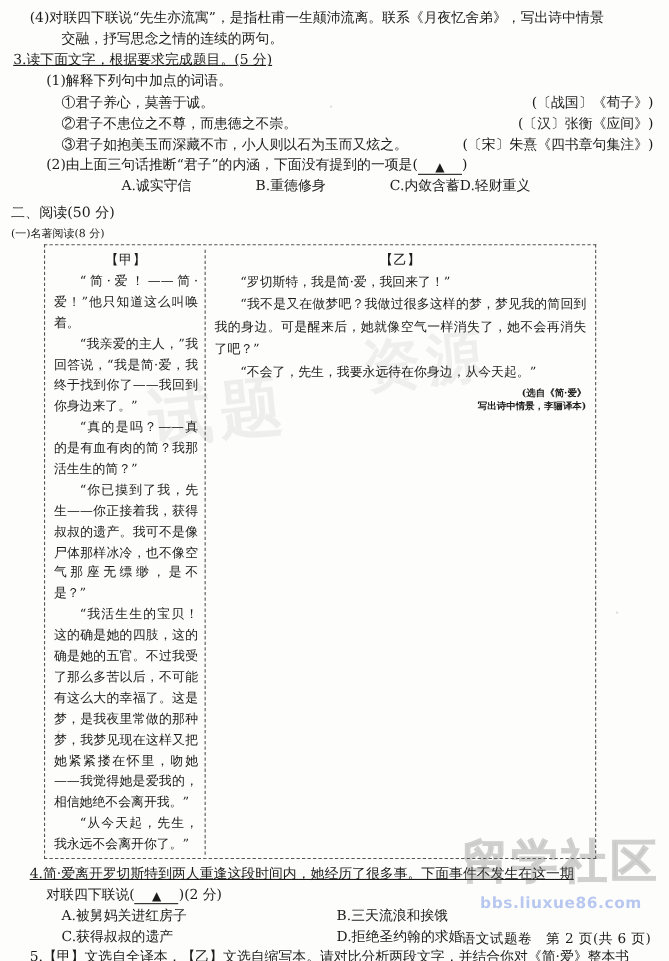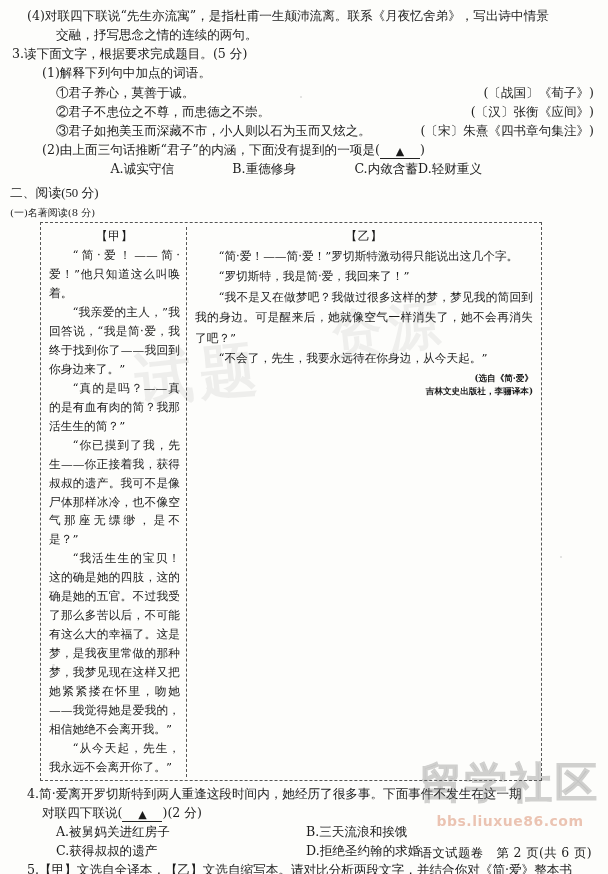--- a/index.html
+++ b/index.html
@@ -16,37 +16,37 @@
   .page{
     position:relative;
     width:608px;height:874px;
     padding:6px 14px 0 10px;
     box-sizing:border-box;
     font-size:12.6px;
     line-height:1.52;
   }
   
   .q{margin:0;}
-  .lvl1{margin:0 0 0 2px;text-indent:0;}
+  .lvl1{margin:0 0 0 2px;text-indent:0;text-decoration:underline;}
   .indent2{padding-left:32px;}
   .indent3{padding-left:46px;}
   .hang{padding-left:32px;text-indent:-15px;}
   .hang2{padding-left:28px;text-indent:-13px;}
   .row{display:flex;}
   .grow{flex:1 1 auto;}
   .src{white-space:nowrap;}
   .blank{
     display:inline-block;min-width:40px;
     border-bottom:1px solid #222;
     text-align:center;
     line-height:1.1;
     font-size:11px;
     vertical-align:-1px;
   }
-  .secthead{margin:6px 0 1px 0;font-size:12.8px;font-family:Liberation Serif, serif;}
+  .secthead{margin:6px 0 1px 0;font-size:12.8px;}
   .subhead{margin:1px 0 2px 0;font-size:10px;}
 
   
   .excerpt{
     margin:2px 0 0 30px;
     width:502px;
     border:1px dashed #555;
     box-sizing:border-box;
     display:flex;
     padding:4px 0 3px 0;
@@ -79,21 +79,21 @@
     position:absolute;pointer-events:none;user-select:none;
     color:#000;opacity:.09;font-weight:bold;
     font-family:"DejaVu Sans","Liberation Sans",sans-serif;
     white-space:nowrap;
   }
   .wm-mid{left:135px;top:330px;font-size:58px;opacity:.055;letter-spacing:6px;transform:rotate(-6deg);}
   .wm-mid2{left:330px;top:290px;font-size:52px;opacity:.05;letter-spacing:6px;transform:rotate(-6deg);}
   .wm-br{right:8px;bottom:42px;text-align:center;opacity:.30;}
   .wm-br .big{font-size:42px;letter-spacing:3px;color:#404040;
     -webkit-text-stroke:1px #6a6a6a;}
-  .wm-br .small{font-size:14px;letter-spacing:.5px;color:#c2410c;margin-top:-4px;}
+  .wm-br .small{font-size:14px;letter-spacing:.5px;color:#1d4ed8;margin-top:-4px;}
   .speck{position:absolute;background:#9a9a9a;opacity:.35;border-radius:50%;}
 </style>
 </head>
 <body>
 
 <div class="page">
 
   <div class="wm wm-mid">试题</div>
   <div class="wm wm-mid2">资源</div>
 
@@ -150,27 +150,26 @@
       <div class="coltitle">【甲】</div>
       <p class="para">“简·爱！——简·爱！”他只知道这么叫唤着。</p>
       <p class="para">“我亲爱的主人，”我回答说，“我是简·爱，我终于找到你了——我回到你身边来了。”</p>
       <p class="para">“真的是吗？——真的是有血有肉的简？我那活生生的简？”</p>
       <p class="para">“你已摸到了我，先生——你正接着我，获得叔叔的遗产。我可不是像尸体那样冰冷，也不像空气那座无缥缈，是不是？”</p>
       <p class="para">“我活生生的宝贝！这的确是她的四肢，这的确是她的五官。不过我受了那么多苦以后，不可能有这么大的幸福了。这是梦，是我夜里常做的那种梦，我梦见现在这样又把她紧紧搂在怀里，吻她——我觉得她是爱我的，相信她绝不会离开我。”</p>
       <p class="para">“从今天起，先生，我永远不会离开你了。”</p>
     </div>
     <div class="col-b">
       <div class="coltitle">【乙】</div>
-      <p class="para">“简·爱！——简·爱！”罗切斯特激动得只能说出这几个字。</p>
       <p class="para">“罗切斯特，我是简·爱，我回来了！”</p>
       <p class="para">“我不是又在做梦吧？我做过很多这样的梦，梦见我的简回到我的身边。可是醒来后，她就像空气一样消失了，她不会再消失了吧？”</p>
       <p class="para">“不会了，先生，我要永远待在你身边，从今天起。”</p>
       <div class="attrib">
         <div>(选自《简·爱》</div>
-        <div>吉林文史出版社，李骊译本)</div>
+        <div>写出诗中情景，李骊译本)</div>
       </div>
     </div>
   </div>
 
   <div class="q lvl1 hang2" style="margin-top:3px">
     <span>4.</span><span>简·爱离开罗切斯特到两人重逢这段时间内，她经历了很多事。下面事件不发生在这一期</span>
   </div>
   <div class="q indent2">
     <span>对联四下联说(</span><span class="blank">▲</span><span>)(2 分)</span>
   </div>

